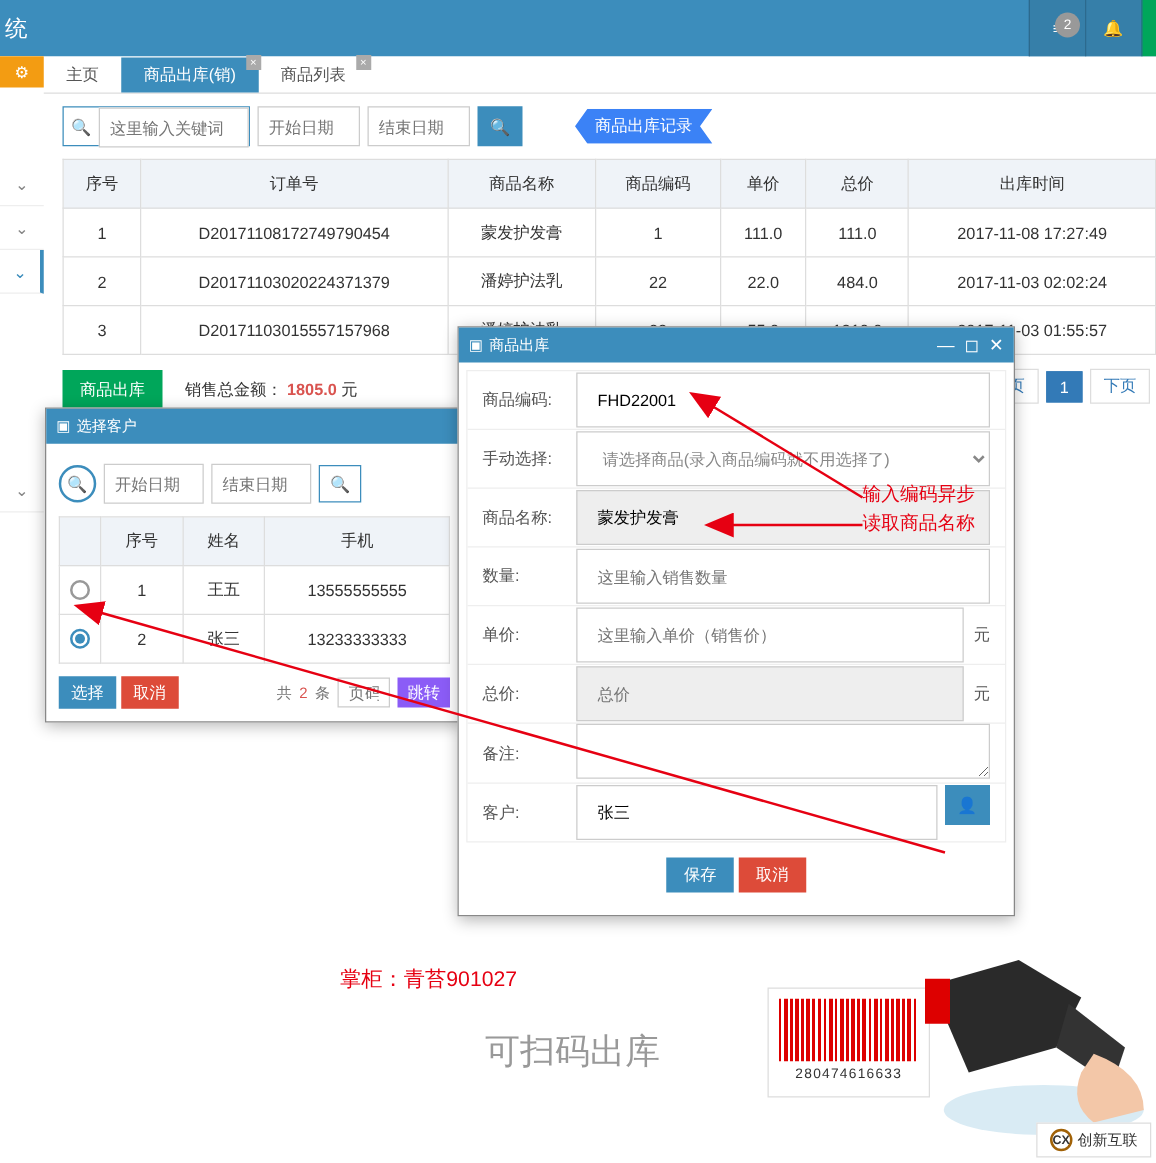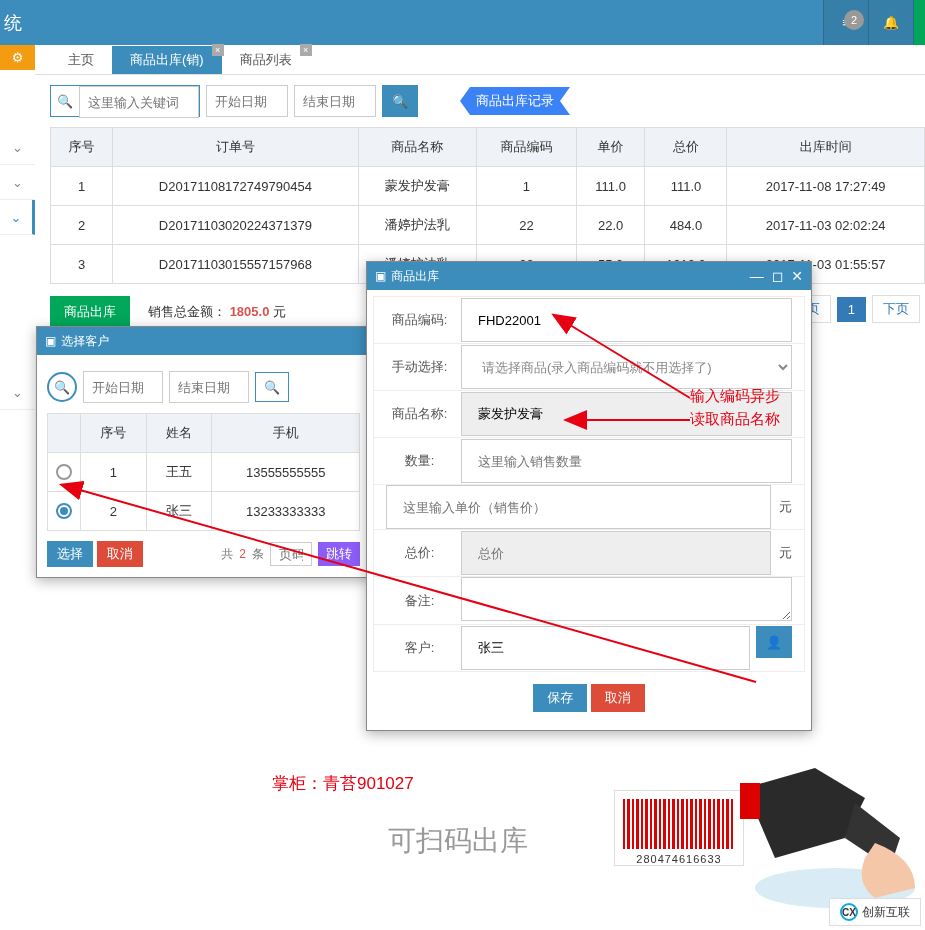--- a/index.html
+++ b/index.html
@@ -7,21 +7,21 @@
 .topbar { background: #3c8dbc; height: 45px; display: flex; align-items: center; justify-content: space-between; color: #fff; padding: 0 0 0 0; }
 .topbar-left { font-size: 18px; padding-left: 4px; }
 .topbar-right { display: flex; align-items: center; height: 100%; }
 .top-btn { background: #367fa9; height: 100%; width: 45px; display: flex; align-items: center; justify-content: center; position: relative; border-left: 1px solid #2c6a8e; }
 .top-btn.green { background: #00a65a; width: 12px; }
 .badge { background: #999; color: #fff; border-radius: 50%; width: 20px; height: 20px; font-size: 11px; display: flex; align-items: center; justify-content: center; position: absolute; top: 10px; right: 4px; }
 .left-bar { position: absolute; left: 0; top: 45px; width: 35px; height: 885px; background: #fff; }
 .left-orange { width: 35px; height: 25px; background: #f39c12; display: flex; align-items: center; justify-content: center; color: #fff; }
 .chev-row { height: 35px; display: flex; align-items: center; justify-content: center; color: #888; border-bottom: 1px solid #eee; }
 .main { position: absolute; left: 35px; top: 45px; right: 0; }
-.tabs { display: flex; align-items: center; height: 30px; border-bottom: 1px solid #ddd; padding-left: 15px; gap: 0; }
+.tabs { display: flex; align-items: center; height: 30px; border-bottom: 1px solid #ddd; gap: 0; }
 .tab { padding: 5px 18px; font-size: 13px; color: #555; position: relative; }
 .tab.active { background: #3c8dbc; color: #fff; }
 .tab-close { position: absolute; right: -2px; top: -2px; width: 12px; height: 12px; background: #aaa; color: #fff; font-size: 9px; display: flex; align-items: center; justify-content: center; }
 .filters { display: flex; align-items: center; gap: 6px; padding: 10px 15px; }
 .input-group { display: flex; border: 1px solid #3c8dbc; height: 32px; }
 .input-addon { width: 28px; display: flex; align-items: center; justify-content: center; color: #3c8dbc; }
 input[type=text].form { border: 1px solid #ccc; height: 32px; padding: 0 8px; font-size: 13px; outline: none; }
 input.noborder { border: none; height: 30px; }
 .btn { height: 32px; padding: 0 14px; border: none; cursor: pointer; font-size: 13px; display: inline-flex; align-items: center; justify-content: center; }
 .btn-primary { background: #3c8dbc; color: #fff; }
@@ -53,37 +53,37 @@
 .radio-cell { display: flex; justify-content: center; }
 .radio { width: 16px; height: 16px; border-radius: 50%; border: 2px solid #999; }
 .radio.checked { border-color: #3c8dbc; display: flex; align-items: center; justify-content: center; }
 .radio.checked::after { content:""; width: 8px; height: 8px; background: #3c8dbc; border-radius: 50%; }
 .c-foot { display: flex; align-items: center; justify-content: space-between; padding: 10px 0 0; }
 .c-foot-right { display: flex; align-items: center; gap: 6px; font-size: 12px; color: #777; }
 
 .modal-out { left: 366px; top: 261px; width: 446px; }
 .form-row { display: flex; align-items: center; padding: 0 12px; border-top: 1px solid #eee; }
 .form-row:first-child { border-top: none; }
-.form-label { width: 75px; text-align: center; padding: 14px 8px 14px 0; color: #555; font-size: 13px; }
+.form-label { width: 75px; text-align: left; padding: 14px 8px 14px 0; color: #555; font-size: 13px; }
 .form-input { flex: 1; }
 .form-input input, .form-input select, .form-input textarea { width: 100%; border: 1px solid #ccc; height: 44px; padding: 0 16px; font-size: 13px; outline: none; background: #fff; }
 .form-input .readonly { background: #eee !important; }
 .form-input select { color: #888; }
 .unit { padding-left: 8px; color: #555; }
 .form-input textarea { height: 44px; padding: 6px 8px; }
 .client-row { display: flex; }
 .client-row input { flex: 1; }
 .client-row .pick { width: 36px; height: 32px; background: #3c8dbc; color: #fff; display: flex; align-items: center; justify-content: center; margin-left: 6px; }
 .out-foot { text-align: center; padding: 12px; }
 
 .anno-red { position: absolute; color: #e60012; font-size: 15px; line-height: 1.5; z-index: 50; pointer-events: none; }
 .arrow { position: absolute; z-index: 49; }
 .shopkeeper { position: absolute; left: 272px; top: 772px; color: #e60012; font-size: 17px; }
 .scan-text { position: absolute; left: 388px; top: 822px; color: #999; font-size: 28px; }
-.barcode-box { position: absolute; left: 614px; top: 790px; width: 130px; height: 76px; border: 1px solid #ddd; background: #fff; text-align: center; }
+.barcode-box { position: absolute; left: 614px; top: 790px; width: 130px; height: 88px; border: 1px solid #ddd; background: #fff; text-align: center; }
 .barcode-lines { height: 50px; background: repeating-linear-gradient(90deg, #d00 0 2px, #fff 2px 4px, #d00 4px 7px, #fff 7px 9px); margin: 8px 8px 4px; }
 .barcode-num { font-size: 11px; color: #333; letter-spacing: 1px; }
 .scanner { position: absolute; right: 0px; top: 748px; width: 200px; height: 170px; }
 .logo-cx { position: absolute; right: 4px; bottom: 4px; background: #fff; border: 1px solid #ddd; padding: 4px 10px; font-size: 12px; color: #333; display: flex; align-items: center; gap: 4px; }
 </style>
 </head>
 <body>
 
 <div class="topbar">
   <div class="topbar-left">统</div>
@@ -286,20 +286,21 @@
       </div>
       <div class="form-row">
         <div class="form-label">商品名称:</div>
         <div class="form-input"><input type="text" class="readonly" readonly="" value="蒙发护发膏" style=""></div>
       </div>
       <div class="form-row">
         <div class="form-label">数量:</div>
         <div class="form-input"><input type="text" placeholder="这里输入销售数量" style=""></div>
       </div>
       <div class="form-row">
+        <div class="form-label">单价:</div>
         <div class="form-input" style="display:flex;align-items:center">
             <input type="text" placeholder="这里输入单价（销售价）" style="">
             <span class="unit">元</span>
           </div>
       </div>
       <div class="form-row">
         <div class="form-label">总价:</div>
         <div class="form-input" style="display:flex;align-items:center">
             <input type="text" class="readonly" readonly="" placeholder="总价" style="">
             <span class="unit">元</span>
@@ -350,15 +351,15 @@
 
 <svg class="scanner" viewBox="0 0 200 170">
   <ellipse cx="110" cy="140" rx="80" ry="20" fill="#c9e2ef" opacity="0.7"></ellipse>
   <path d="M20 40 L90 20 L140 50 L120 90 L50 110 Z" fill="#2a2a2a"></path>
   <rect x="15" y="35" width="20" height="36" fill="#d00"></rect>
   <path d="M130 55 L175 90 L165 120 L120 90 Z" fill="#333"></path>
   <path d="M150 95 Q190 110 190 140 L150 150 Q130 135 140 110 Z" fill="#f3c7a8"></path>
 </svg>
 
 <div class="logo-cx">
-  <span style="font-weight:bold;border:2px solid #0ea5e9;border-radius:50%;width:18px;height:18px;display:inline-flex;align-items:center;justify-content:center;font-size:10px">CX</span>
+  <span style="font-weight:bold;border:2px solid #a16207;border-radius:50%;width:18px;height:18px;display:inline-flex;align-items:center;justify-content:center;font-size:10px">CX</span>
   <span>创新互联</span>
 </div>
 
 </body></html>

